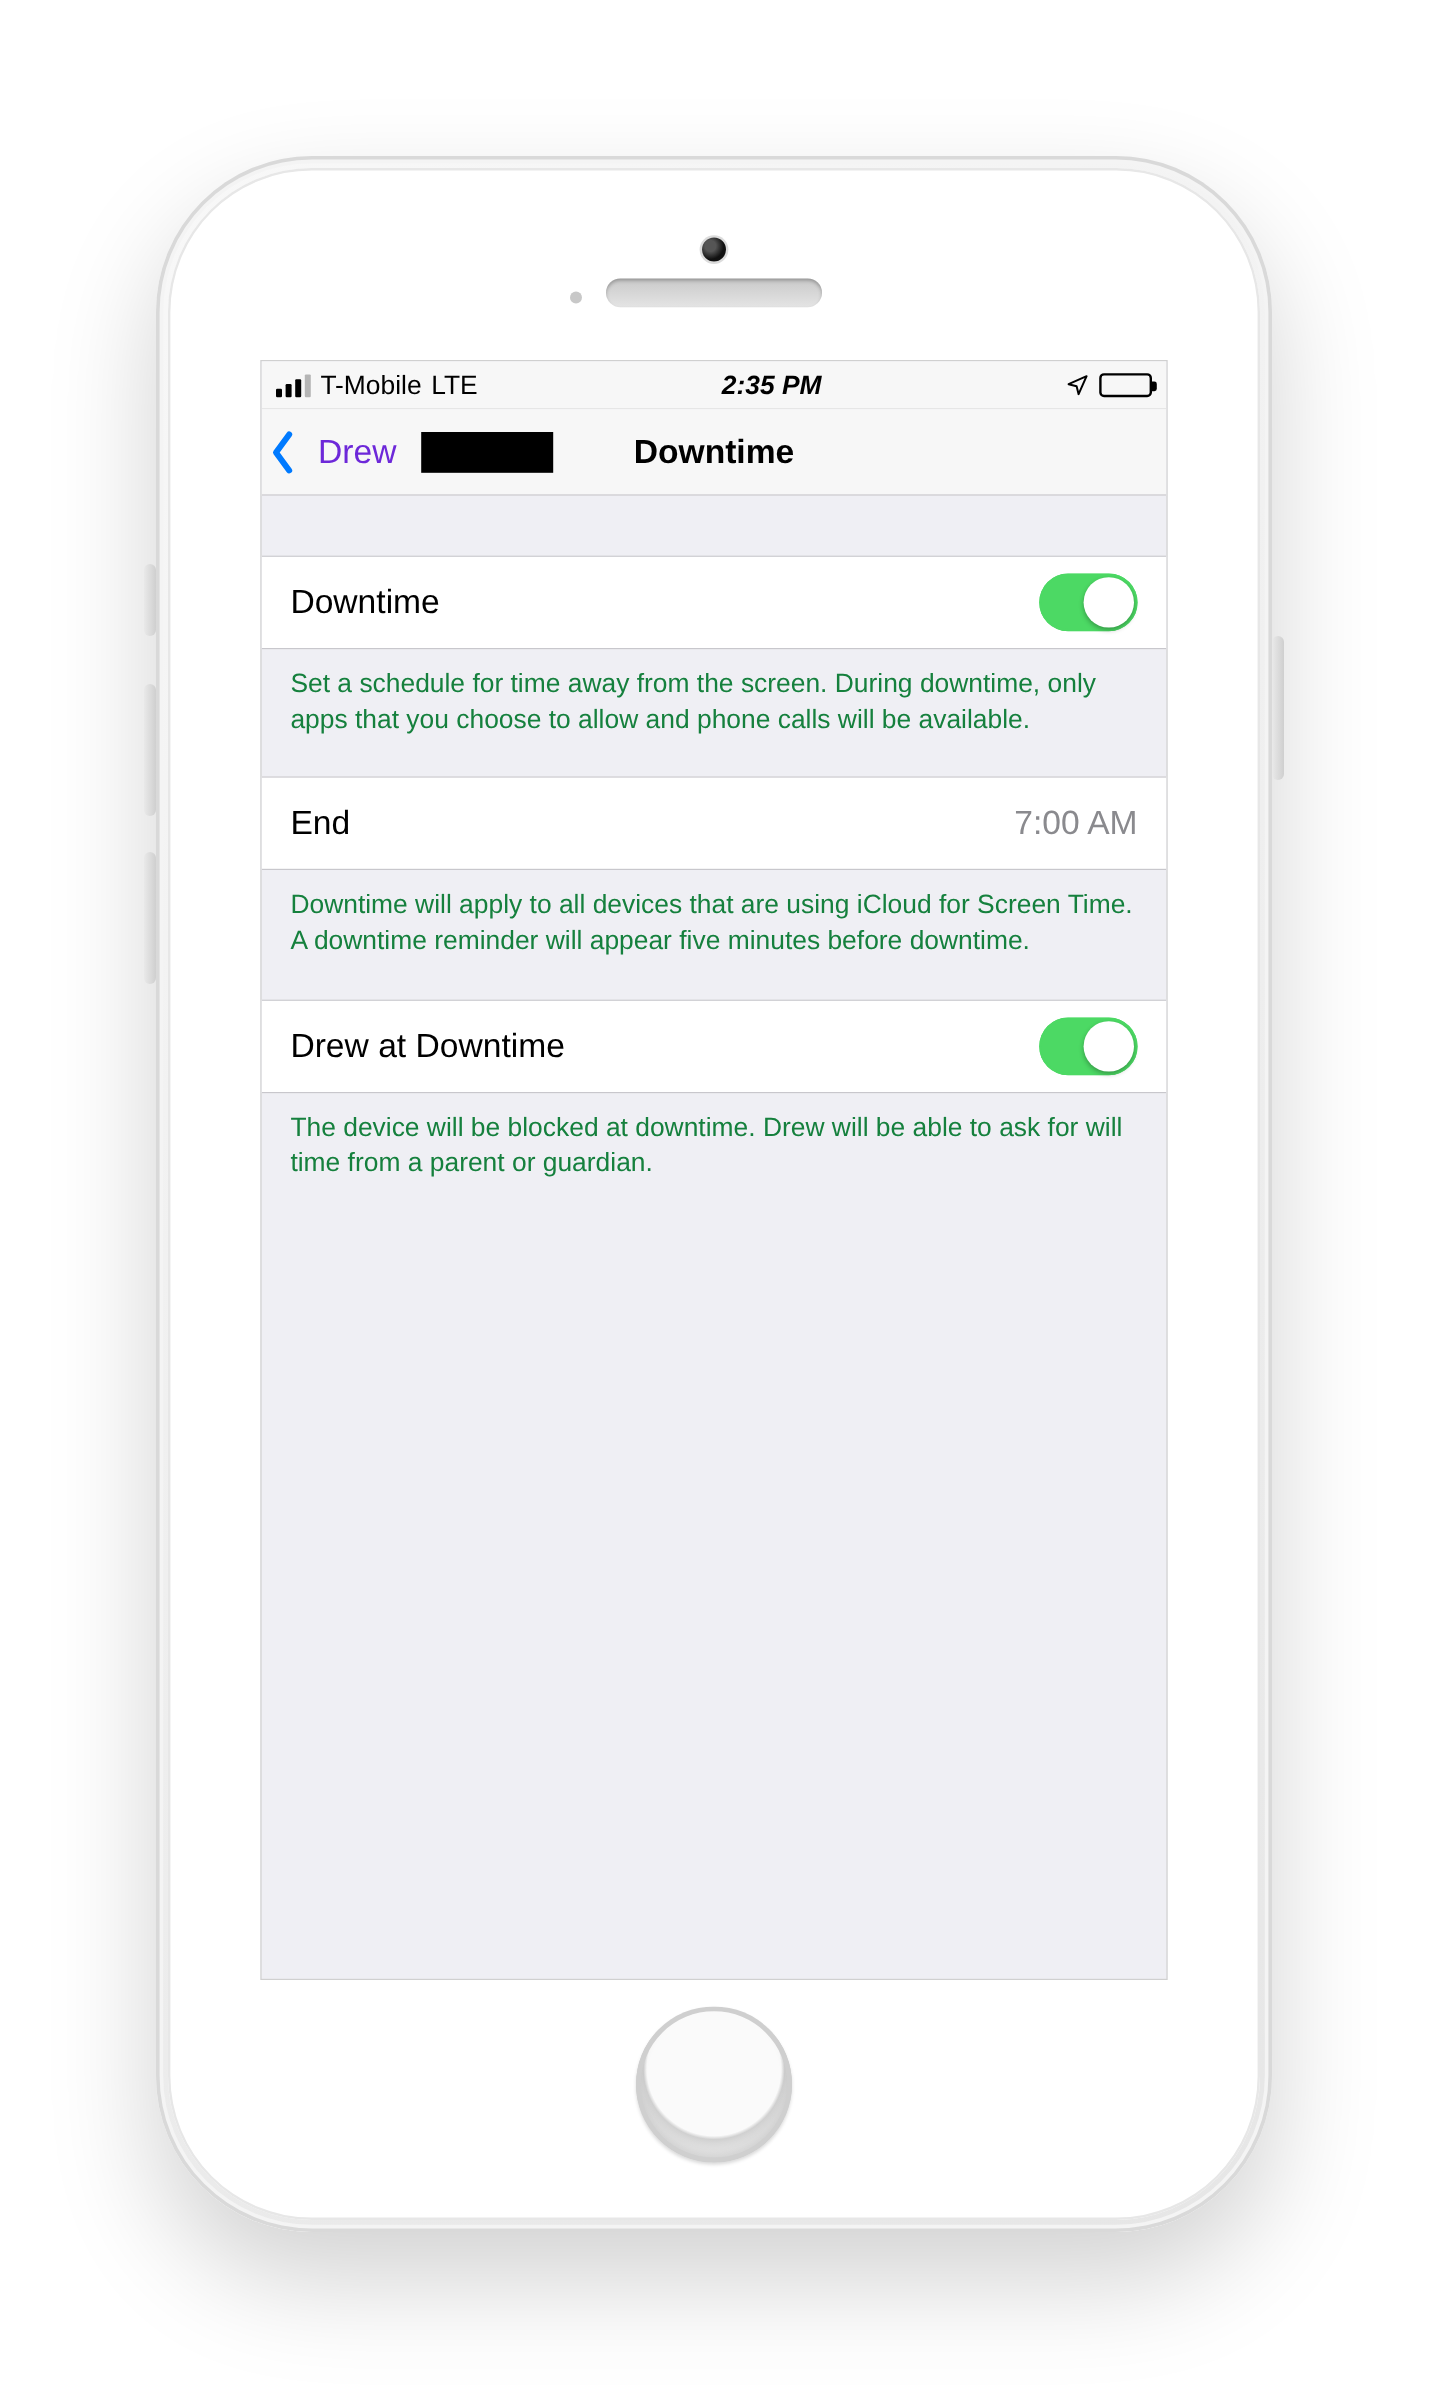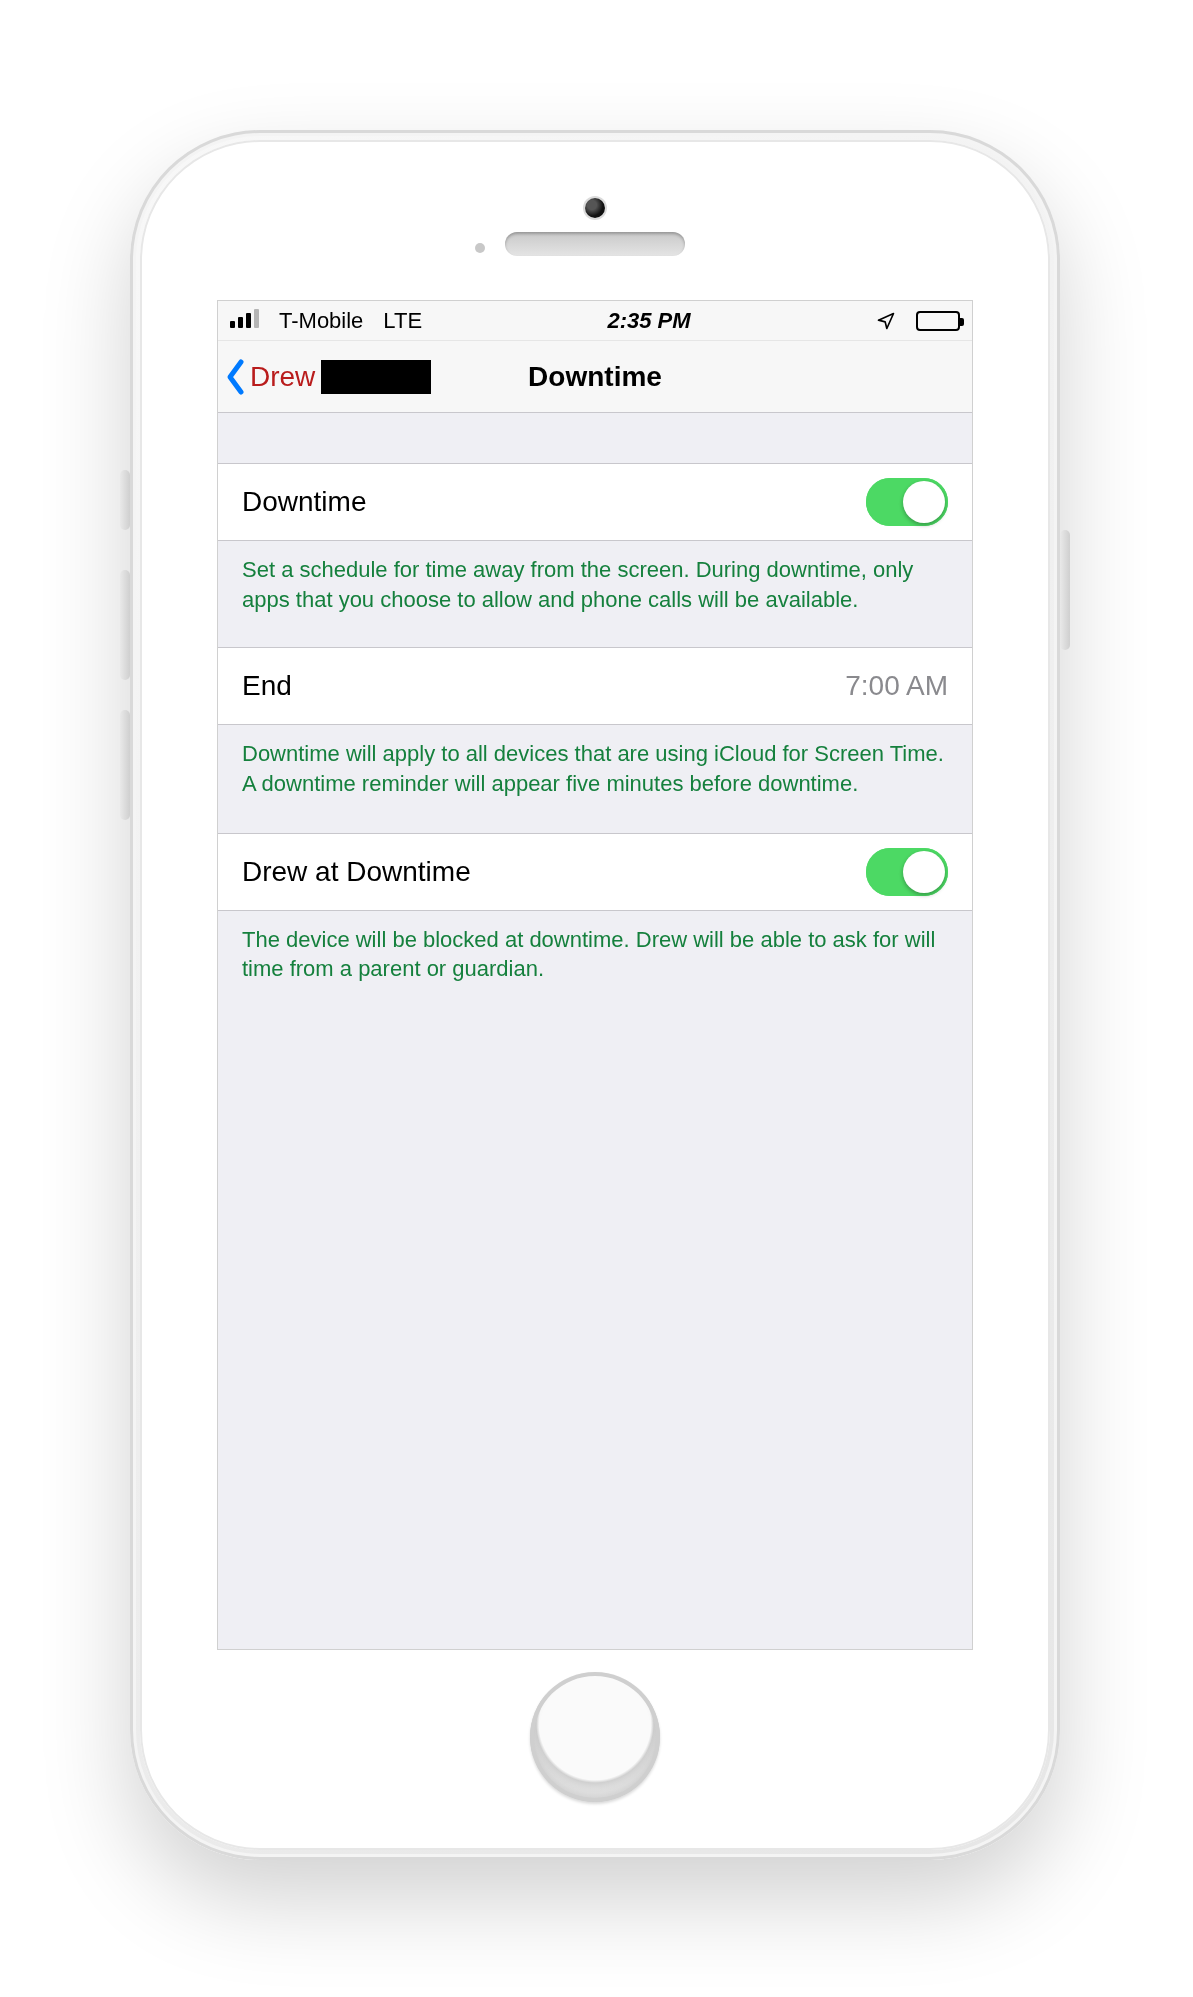--- a/index.html
+++ b/index.html
@@ -109,21 +109,21 @@
     background: #f7f7f7;
     border-bottom: 1px solid #e6e6e6;
     display: flex;
     align-items: center;
     justify-content: space-between;
     padding: 0 12px;
     font-size: 22px;
     font-weight: 500;
     color: #000;
   }
-  .statusbar .left, .statusbar .right { display:flex; gap:20px; }
+  .statusbar .left, .statusbar .right { display:flex; align-items:center; gap:8px; }
   .signal { display:flex; align-items:flex-end; gap:3px; height:20px; }
   .signal span { width:5px; background:#000; display:block; border-radius:1px;}
   .signal span:nth-child(1){height:7px;}
   .signal span:nth-child(2){height:11px;}
   .signal span:nth-child(3){height:15px;}
   .signal span:nth-child(4){height:19px; background:#b5b5b5;}
   .battery {
     width:44px;height:20px;border:2px solid #000;border-radius:4px;
     position:relative;
   }
@@ -138,24 +138,24 @@
   .navbar {
     height: 72px;
     background:#f7f7f7;
     border-bottom:1px solid #c8c7cc;
     position:relative;
     display:flex;
     align-items:center;
   }
   .navbar .back {
     display:flex;align-items:center;
-    color:#b91c1c;
+    color:#6d28d9;
     font-size:28px;
     padding-left:6px;
-    gap:2px;
+    gap:17px;
     cursor:pointer;
   }
   .navbar .back svg{width:24px;height:38px;}
   .navbar .redact{
     width:110px;height:34px;background:#000;margin-left:4px;
   }
   .navbar .title{
     position:absolute;left:0;right:0;text-align:center;
     font-size:28px;font-weight:600;color:#000;pointer-events:none;
   }

